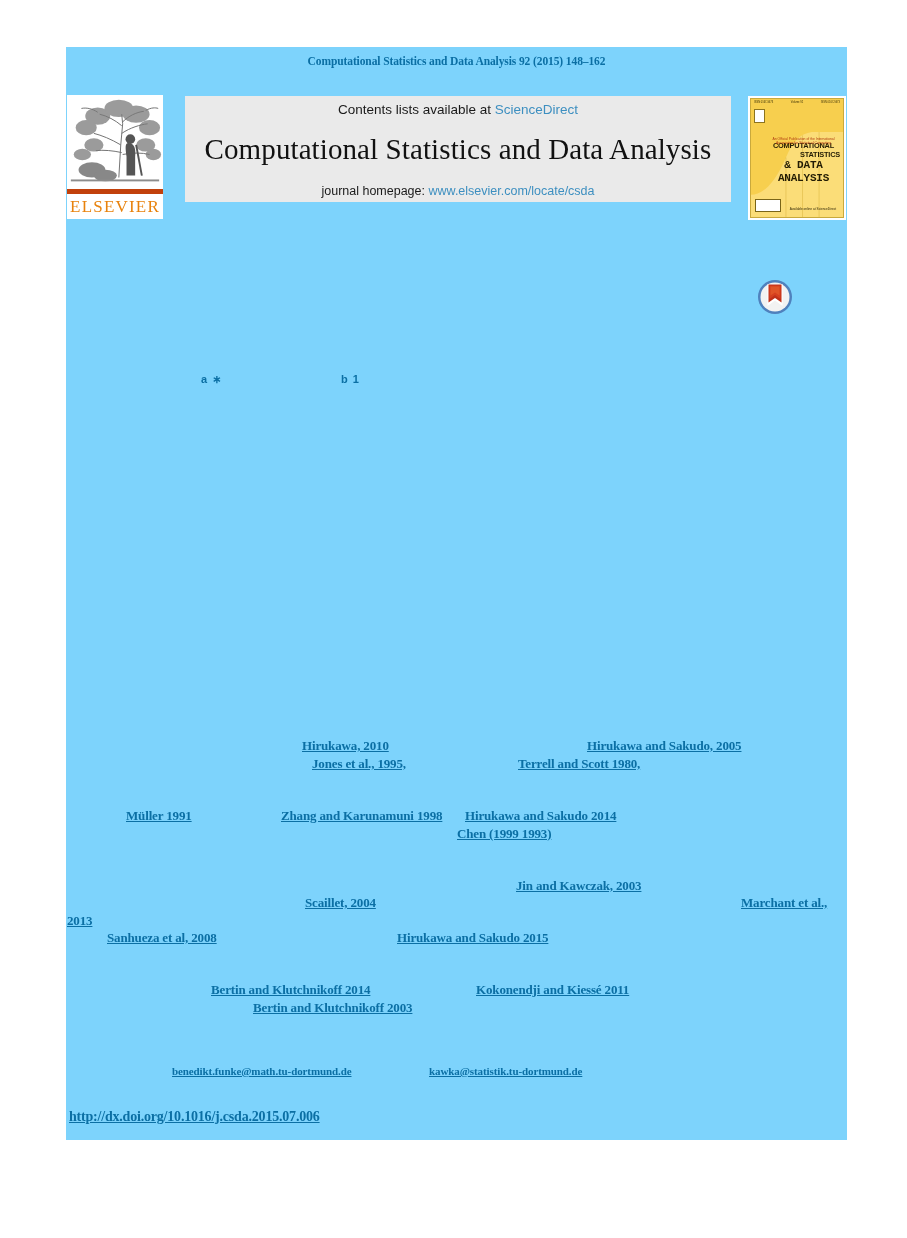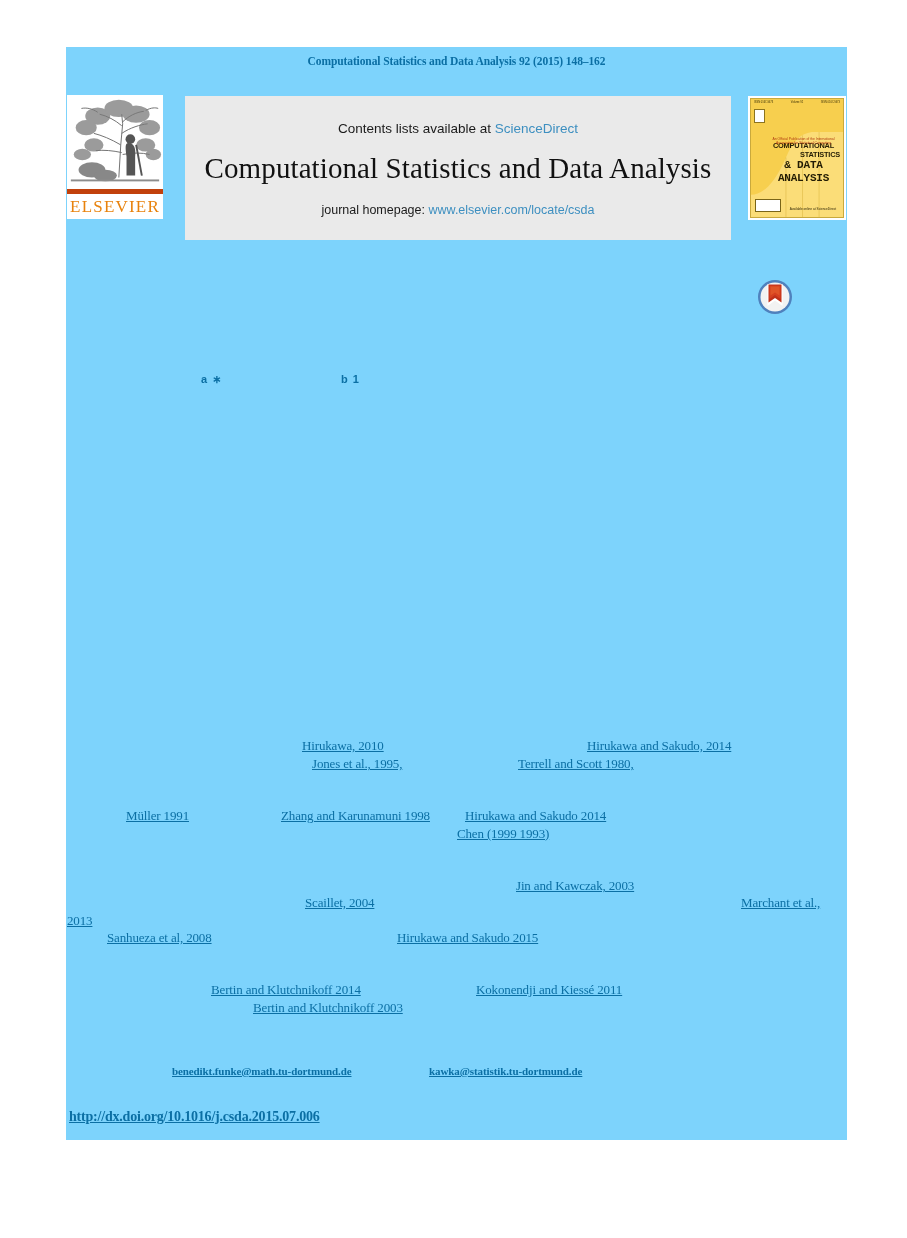--- a/index.html
+++ b/index.html
@@ -80,21 +80,21 @@
     font-weight: normal;
     letter-spacing: 1.2px;
   }
 
   
   #journal-banner {
     position: absolute;
     left: 119px;
     top: 1px;
     width: 546px;
-    height: 144px;
+    height: 106px;
     background: #eaeaea;
     box-sizing: border-box;
     display: flex;
     flex-direction: column;
     align-items: center;
     justify-content: center;
   }
   #contents-line {
     font-family: "Liberation Sans", sans-serif;
     font-size: 13.5px;
@@ -242,21 +242,21 @@
   }
   #aff-a { left: 135px; top: 326px; }
   #aff-b { left: 275px; top: 326px; }
 
   
   .cite {
     position: absolute;
     color: #0b6fa4;
     font-family: "Liberation Serif", serif;
     font-size: 13px;
-    font-weight: normal;
+    font-weight: bold;
     white-space: nowrap;
     letter-spacing: -0.15px;
   }
 
   .email-link {
     position: absolute;
     color: #0b6fa4;
     font-family: "Liberation Serif", serif;
     font-size: 11px;
     font-weight: bold;
@@ -375,21 +375,21 @@
       <path d="M16.5 10.5 L27.5 10.5 L27.5 24 L22 20 L16.5 24 Z" fill="#d6401f"></path>
       <path d="M17.5 11.5 L26.5 11.5 L26.5 20.5 L22 17.5 L17.5 20.5 Z" fill="#e05427"></path>
     </svg>
   </div>
 
   <span class="aff-marker" id="aff-a">a ∗</span>
   <span class="aff-marker" id="aff-b">b 1</span>
 
   <div id="citation-layer">
       <a class="cite" href="#" style="left: 236px; top: 691px;">Hirukawa, 2010</a>
-      <a class="cite" href="#" style="left: 521px; top: 691px;">Hirukawa and Sakudo, 2014</a>
+      <a class="cite" href="#" style="left: 521px; top: 691px;">Hirukawa and Sakudo, 2005</a>
       <a class="cite" href="#" style="left: 246px; top: 709px;">Jones et al.,  1995,</a>
       <a class="cite" href="#" style="left: 452px; top: 709px;">Terrell and Scott  1980,</a>
       <a class="cite" href="#" style="left: 60px; top: 761px;">Müller  1991</a>
       <a class="cite" href="#" style="left: 215px; top: 761px;">Zhang and Karunamuni  1998</a>
       <a class="cite" href="#" style="left: 399px; top: 761px;">Hirukawa and Sakudo  2014</a>
       <a class="cite" href="#" style="left: 391px; top: 779px;">Chen (1999  1993)</a>
       <a class="cite" href="#" style="left: 450px; top: 831px;">Jin and Kawczak, 2003</a>
       <a class="cite" href="#" style="left: 239px; top: 848px;">Scaillet, 2004</a>
       <a class="cite" href="#" style="left: 675px; top: 848px;">Marchant et al.,</a>
       <a class="cite" href="#" style="left: 1px; top: 866px;">2013</a>

